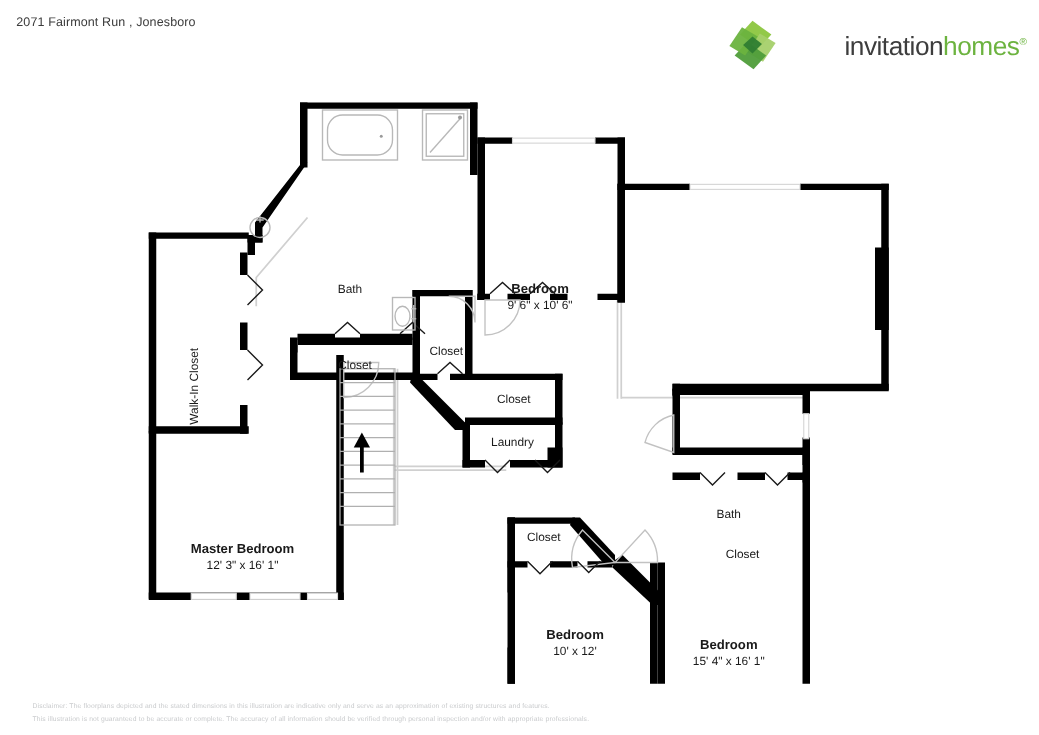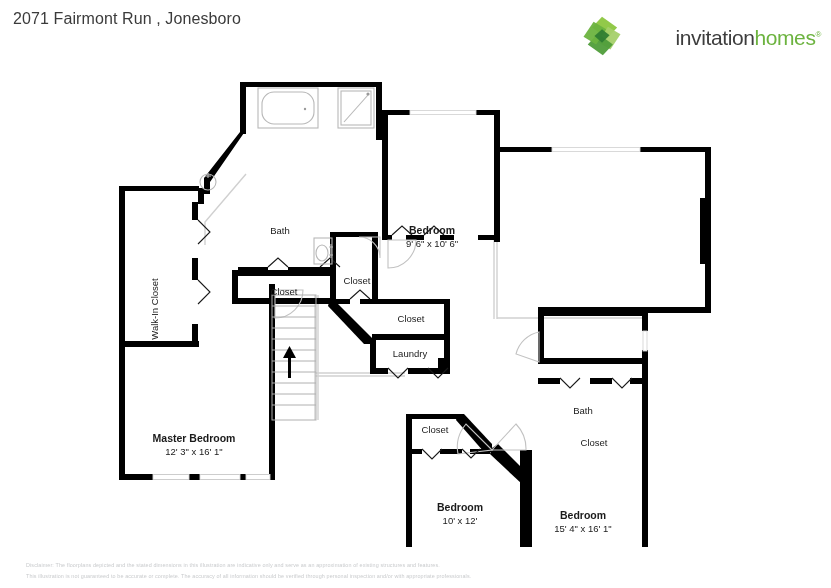--- a/index.html
+++ b/index.html
@@ -22,21 +22,21 @@
     width: 831px;
     height: 64px;
   }
   #addr-block {
     position: absolute;
     left: 13px;
     top: 11px;
     line-height: 15px;
   }
   #addr-line1 {
-    font-size: 16px;
+    font-size: 10px;
     color: #3b3b3b;
     letter-spacing: 0.1px;
     white-space: nowrap;
   }
   #addr-line2 {
     font-size: 10.5px;
     color: #3b3b3b;
     letter-spacing: 0.1px;
     white-space: nowrap;
   }

